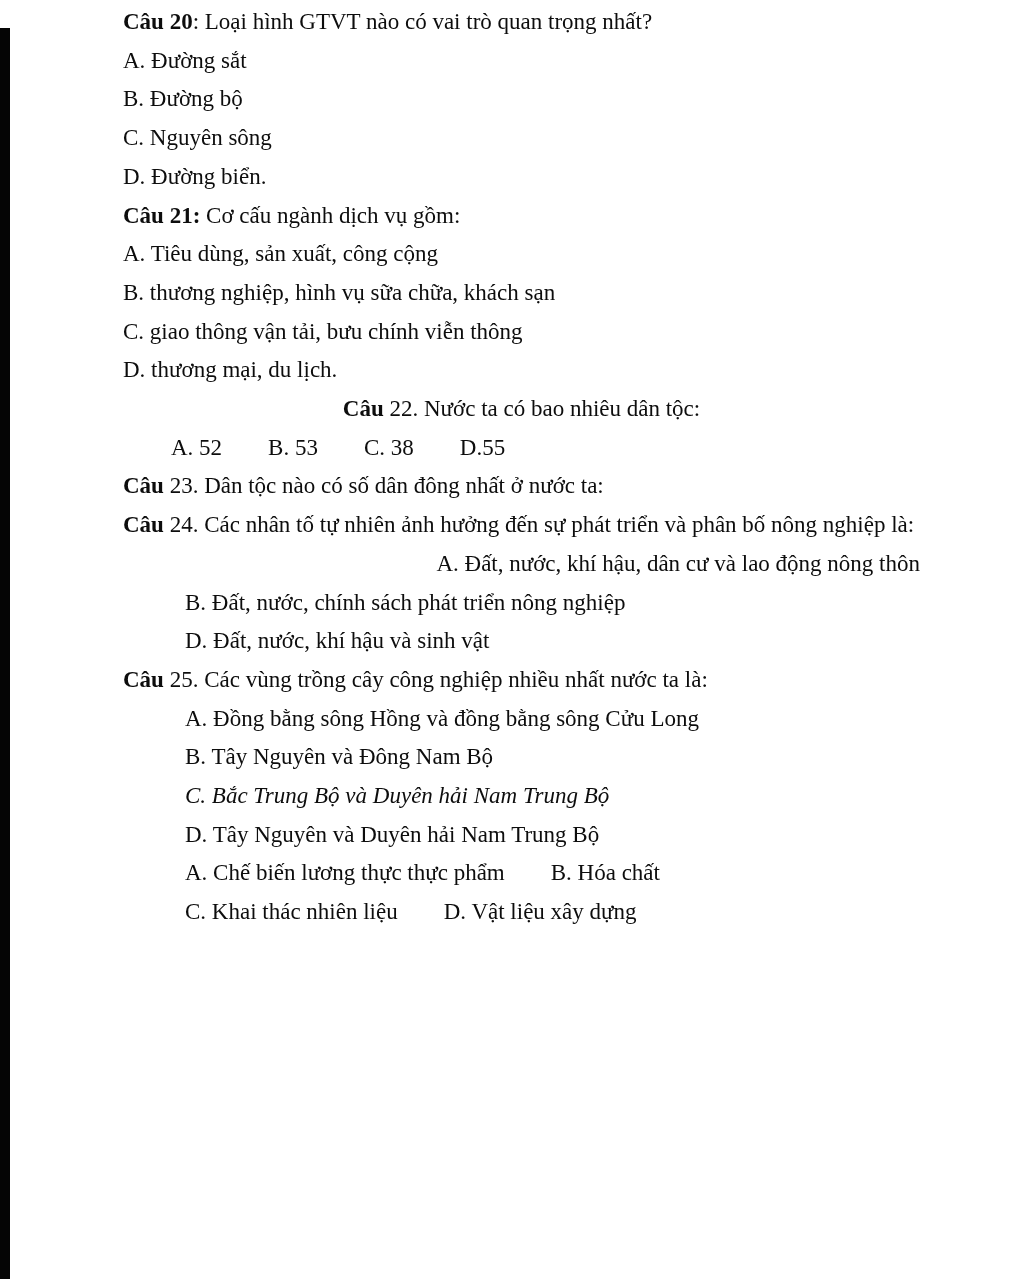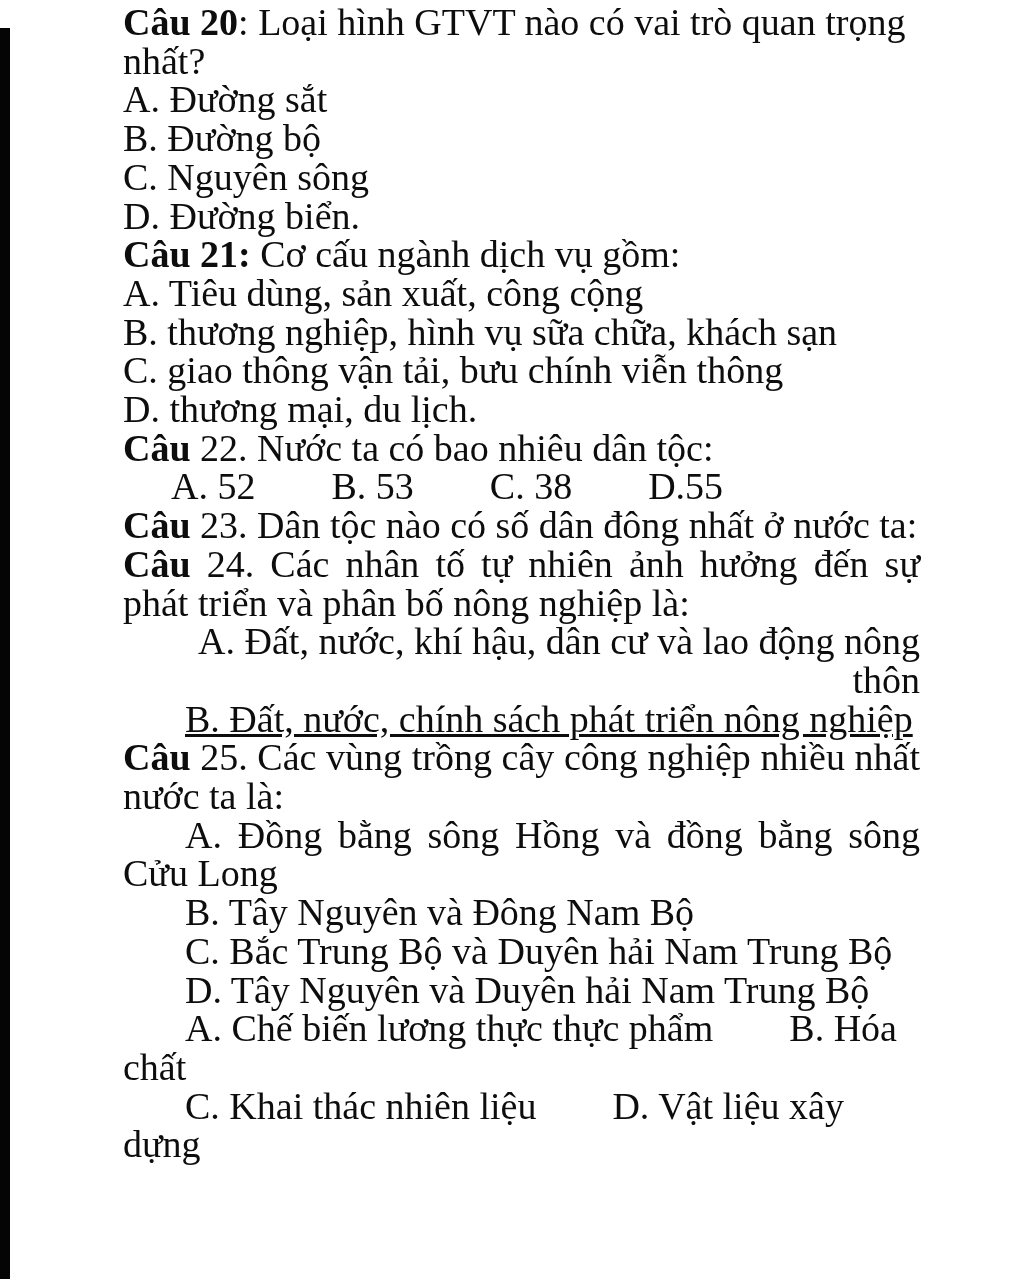--- a/index.html
+++ b/index.html
@@ -29,21 +29,21 @@
     background: #050505;
   }
   .content {
     position: absolute;
     left: 123px;
     top: 3px;
     width: 797px;
   }
   .para {
     margin: 0;
-    font-size: 38px;
+    font-size: 23px;
     line-height: 38.7px;
     white-space: pre-wrap;
     text-align: left;
   }
   .para.justify {
     white-space: normal;
     text-align: justify;
     text-align-last: left;
   }
   .bold {
@@ -59,27 +59,28 @@
       <p class="para" style="text-indent: 0px;"><span class="bold">Câu 20</span><span>: Loại hình GTVT nào có vai trò quan trọng nhất?</span></p>
       <p class="para" style="text-indent: 0px;"><span>A. Đường sắt</span></p>
       <p class="para" style="text-indent: 0px;"><span>B. Đường bộ</span></p>
       <p class="para" style="text-indent: 0px;"><span>C. Nguyên sông</span></p>
       <p class="para" style="text-indent: 0px;"><span>D. Đường biển.</span></p>
       <p class="para" style="text-indent: 0px;"><span class="bold">Câu 21:</span><span> Cơ cấu ngành dịch vụ gồm:</span></p>
       <p class="para" style="text-indent: 0px;"><span>A. Tiêu dùng, sản xuất, công cộng</span></p>
       <p class="para" style="text-indent: 0px;"><span>B. thương nghiệp, hình vụ sữa chữa, khách sạn</span></p>
       <p class="para" style="text-indent: 0px;"><span>C. giao thông vận tải, bưu chính viễn thông</span></p>
       <p class="para" style="text-indent: 0px;"><span>D. thương mại, du lịch.</span></p>
-      <p class="para" style="text-indent: 0px;"><span class="bold">Câu</span><span> 22. Nước ta có bao nhiêu dân tộc:</span></p>
+      <p class="para" style="text-indent: 0px; text-align: center;"><span class="bold">Câu</span><span> 22. Nước ta có bao nhiêu dân tộc:</span></p>
       <p class="para" style="text-indent: 48px;"><span>A. 52        B. 53        C. 38        D.55</span></p>
       <p class="para" style="text-indent: 0px;"><span class="bold">Câu</span><span> 23. Dân tộc nào có số dân đông nhất ở nước ta:</span></p>
       <p class="para justify" style="text-indent: 0px;"><span class="bold">Câu</span><span> 24. Các nhân tố tự nhiên ảnh hưởng đến sự phát triển và phân bố nông nghiệp là:</span></p>
       <p class="para" style="text-indent: 62px; text-align: right;"><span>A. Đất, nước, khí hậu, dân cư và lao động nông thôn</span></p>
-      <p class="para" style="text-indent: 62px; text-decoration: underline;"><span>B. Đất, nước, chính sách phát triển nông nghiệp</span></p>
+      <p class="para" style="text-indent: 62px;"><span>B. Đất, nước, chính sách phát triển nông nghiệp</span></p>
+      <p class="para" style="text-indent: 62px;"><span>D. Đất, nước, khí hậu và sinh vật</span></p>
       <p class="para justify" style="text-indent: 0px;"><span class="bold">Câu</span><span> 25. Các vùng trồng cây công nghiệp nhiều nhất nước ta là:</span></p>
       <p class="para justify" style="text-indent: 62px;"><span>A. Đồng bằng sông Hồng và đồng bằng sông Cửu Long</span></p>
       <p class="para" style="text-indent: 62px;"><span>B. Tây Nguyên và Đông Nam Bộ</span></p>
-      <p class="para" style="text-indent: 62px;"><span>C. Bắc Trung Bộ và Duyên hải Nam Trung Bộ</span></p>
+      <p class="para" style="text-indent: 62px; font-style: italic;"><span>C. Bắc Trung Bộ và Duyên hải Nam Trung Bộ</span></p>
       <p class="para" style="text-indent: 62px;"><span>D. Tây Nguyên và Duyên hải Nam Trung Bộ</span></p>
       <p class="para" style="text-indent: 62px;"><span>A. Chế biến lương thực thực phẩm        B. Hóa chất</span></p>
       <p class="para" style="text-indent: 62px;"><span>C. Khai thác nhiên liệu        D. Vật liệu xây dựng</span></p>
     </div>
 </div>
 
 </body></html>

